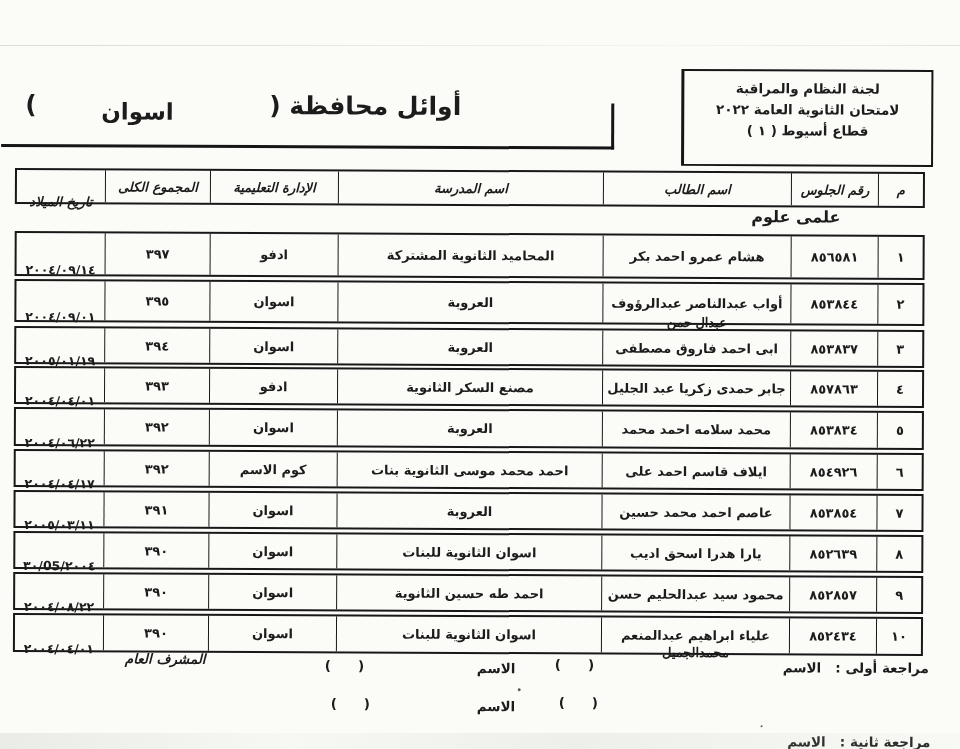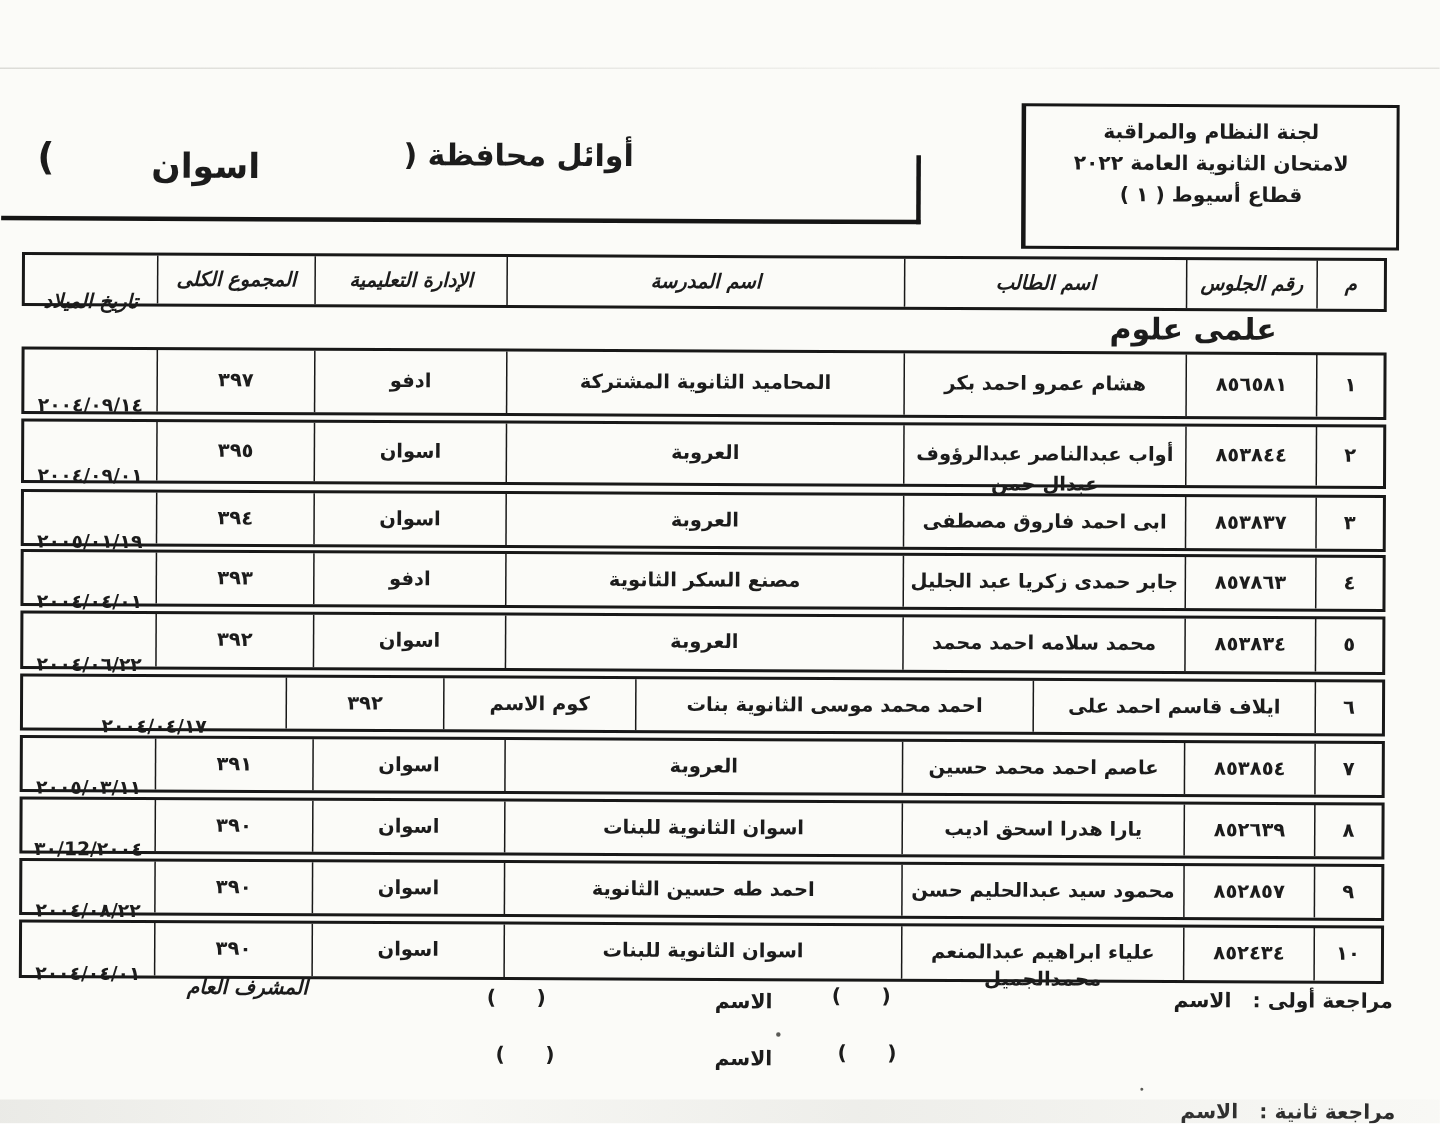--- a/index.html
+++ b/index.html
@@ -20,48 +20,48 @@
 
   
   .committee {
     position:absolute; left:680px; top:68px; width:252px; height:97px;
     border:2.5px solid #161616; border-left-width:3.5px;
     padding-top:7px; text-align:center;
   }
   .committee div { font-size:13.5px; font-weight:bold; line-height:21px; }
 
   
-  .title-main { position:absolute; top:92px; left:268px; font-size:20px; font-weight:bold; letter-spacing:.5px; }
+  .title-main { position:absolute; top:92px; left:268px; font-size:25px; font-weight:bold; letter-spacing:.5px; }
   .title-gov  { position:absolute; top:100px; left:100px; font-size:23px; font-weight:bold; }
   .title-close{ position:absolute; top:92px; left:24px; font-size:25px; font-weight:bold; }
   .title-underline { position:absolute; left:0; top:146px; width:613px; height:3px; background:#151515; }
   .title-stub { position:absolute; left:610px; top:103px; width:3px; height:46px; background:#151515; }
 
   
   .section-label { position:absolute; left:700px; top:206px; width:190px; text-align:center;
-    font-size:20px; font-weight:bold; }
+    font-size:16px; font-weight:bold; }
 
   
   .thead, .trow {
     position:absolute; left:14px; width:910px; display:flex;
     border:2px solid #181818; background:transparent;
   }
   .thead { top:170px; height:36px; }
   .cell {
     display:flex; align-items:center; justify-content:center;
     font-weight:bold; font-size:13px; color:#1c1c1c;
   }
   .cell:not(:last-child){ border-left:1.7px solid #181818; }
   .c-idx{ width:45px; } .c-seat{ width:87px; letter-spacing:1px; }
   .c-student{ width:188px; position:relative; flex-direction:column; }
   .c-school{ width:265px; } .c-admin{ width:128px; }
   .c-total{ width:105px; letter-spacing:1px; } .c-dob{ flex:1; font-size:12.5px; letter-spacing:.5px;margin-top:31px; }
   .thead .cell { font-style:italic; font-size:13px; }
   .l2 { position:absolute; bottom:-8px; left:0; right:0; text-align:center; z-index:2;
-        font-weight:bold; font-size:13px; }
+        font-weight:bold; font-size:13px;font-family:Liberation Serif, serif; }
   .l2:empty { display:none; }
 
   
   .f-item { position:absolute; font-size:13.5px; font-weight:bold; white-space:nowrap; }
   .parens { letter-spacing:0; }
   .supervisor { font-style:italic; }
 </style>
 </head>
 <body>
 
@@ -154,20 +154,21 @@
 
       </div>
       <div class="cell c-school">العروبة</div>
       <div class="cell c-admin">اسوان</div>
       <div class="cell c-total">٣٩٢</div>
       <div class="cell c-dob">٢٠٠٤/٠٦/٢٢</div>
     </div>
 
     <div class="trow" style="top:451px;height:38px">
       <div class="cell c-idx">٦</div>
+      <div class="cell c-seat">٨٥٤٩٢٦</div>
       <div class="cell c-student">
         <span>ايلاف قاسم احمد على</span>
 
       </div>
       <div class="cell c-school">احمد محمد موسى الثانوية بنات</div>
       <div class="cell c-admin">كوم الاسم</div>
       <div class="cell c-total">٣٩٢</div>
       <div class="cell c-dob">٢٠٠٤/٠٤/١٧</div>
     </div>
 
@@ -187,21 +188,21 @@
     <div class="trow" style="top:533px;height:38px">
       <div class="cell c-idx">٨</div>
       <div class="cell c-seat">٨٥٢٦٣٩</div>
       <div class="cell c-student">
         <span>يارا هدرا اسحق اديب</span>
 
       </div>
       <div class="cell c-school">اسوان الثانوية للبنات</div>
       <div class="cell c-admin">اسوان</div>
       <div class="cell c-total">٣٩٠</div>
-      <div class="cell c-dob">٢٠٠٤/12/٣٠</div>
+      <div class="cell c-dob">٢٠٠٤/05/٣٠</div>
     </div>
 
     <div class="trow" style="top:574px;height:38px">
       <div class="cell c-idx">٩</div>
       <div class="cell c-seat">٨٥٢٨٥٧</div>
       <div class="cell c-student">
         <span>محمود سيد عبدالحليم حسن</span>
 
       </div>
       <div class="cell c-school">احمد طه حسين الثانوية</div>

